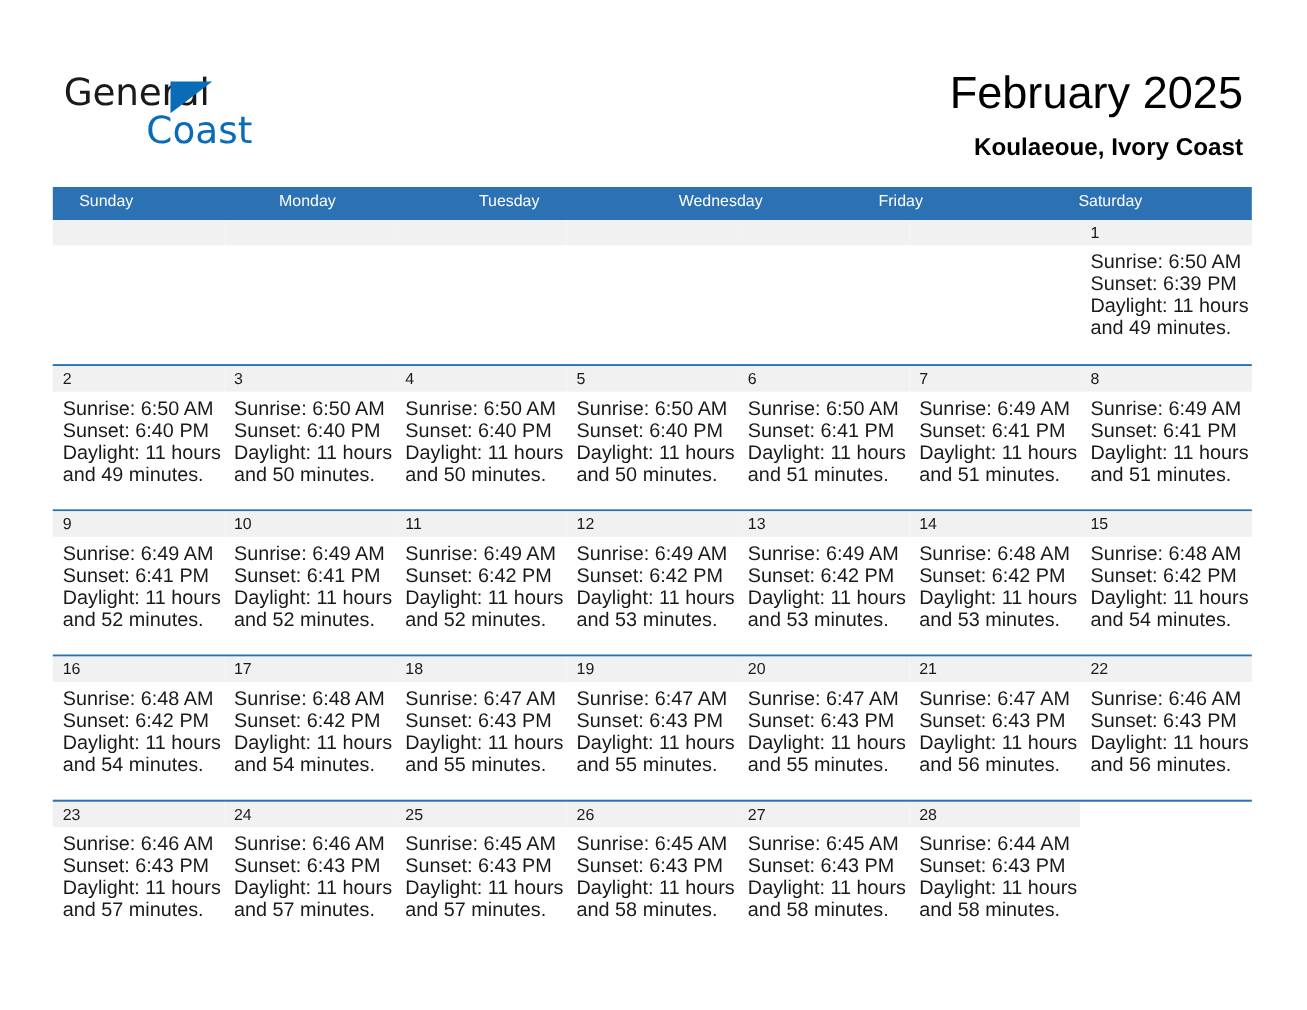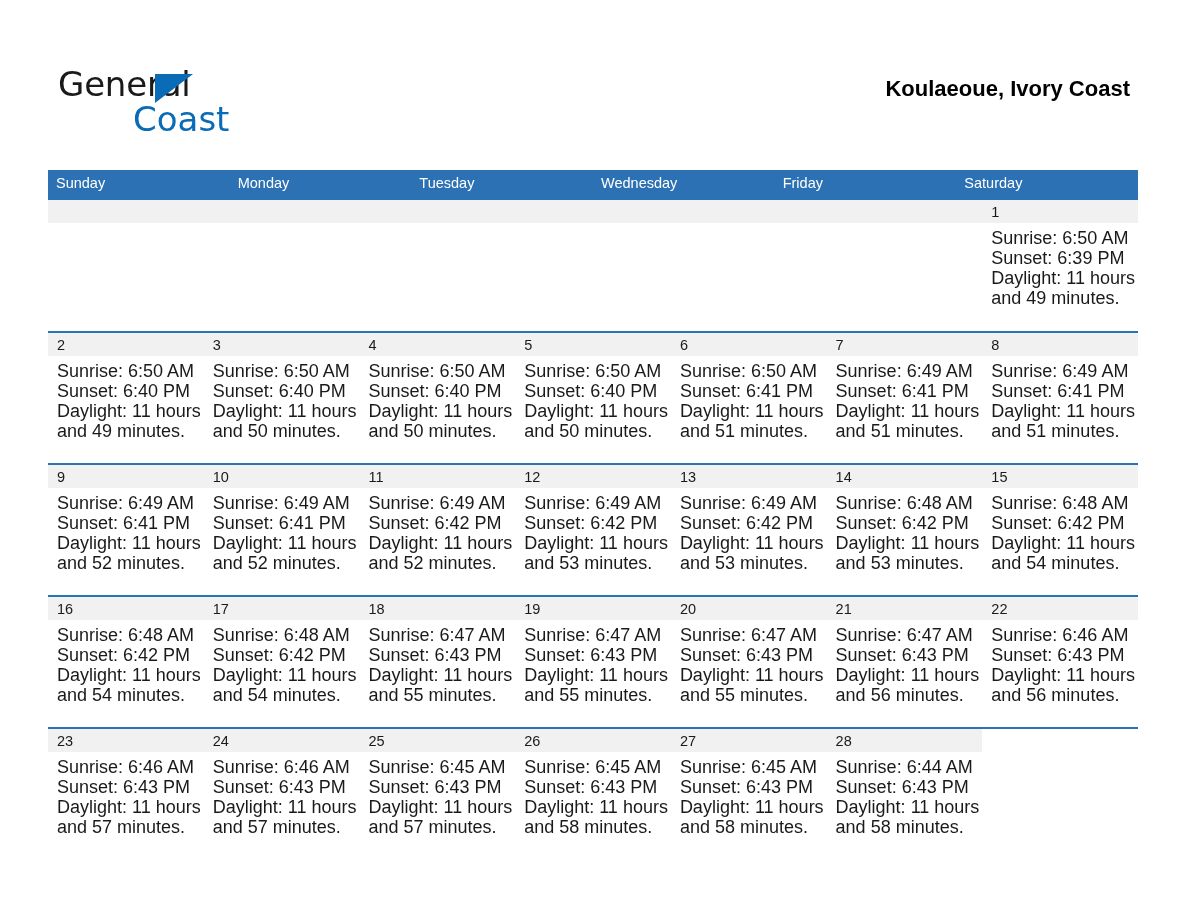--- a/index.html
+++ b/index.html
@@ -95,21 +95,21 @@
   }
   .dow-row {
     display: flex;
     width: 1090px;
     height: 30px;
     background: #2c71b3;
   }
   .dow {
     flex: 1 1 0;
     box-sizing: border-box;
-    padding: 6px 0 0 8px;
+    padding: 6px 0 0 24px;
     font-size: 14.5px;
     color: #ffffff;
     font-weight: 400;
     line-height: 1;
     overflow: hidden;
     white-space: nowrap;
   }
 
   .week {
     position: relative;
@@ -166,20 +166,21 @@
 
 <div class="page">
 
   <div class="header">
     <div class="logo">
       <span class="logo-general">General</span>
       <span class="logo-tri"></span>
       <span class="logo-blue">Coast</span>
     </div>
     <div class="title-block">
+      <div class="cal-title">February 2025</div>
       <div class="cal-subtitle">Koulaeoue, Ivory Coast</div>
     </div>
   </div>
 
   <div class="calendar">
     <div class="dow-row">
         <div class="dow">Sunday</div>
         <div class="dow">Monday</div>
         <div class="dow">Tuesday</div>
         <div class="dow">Wednesday</div>

